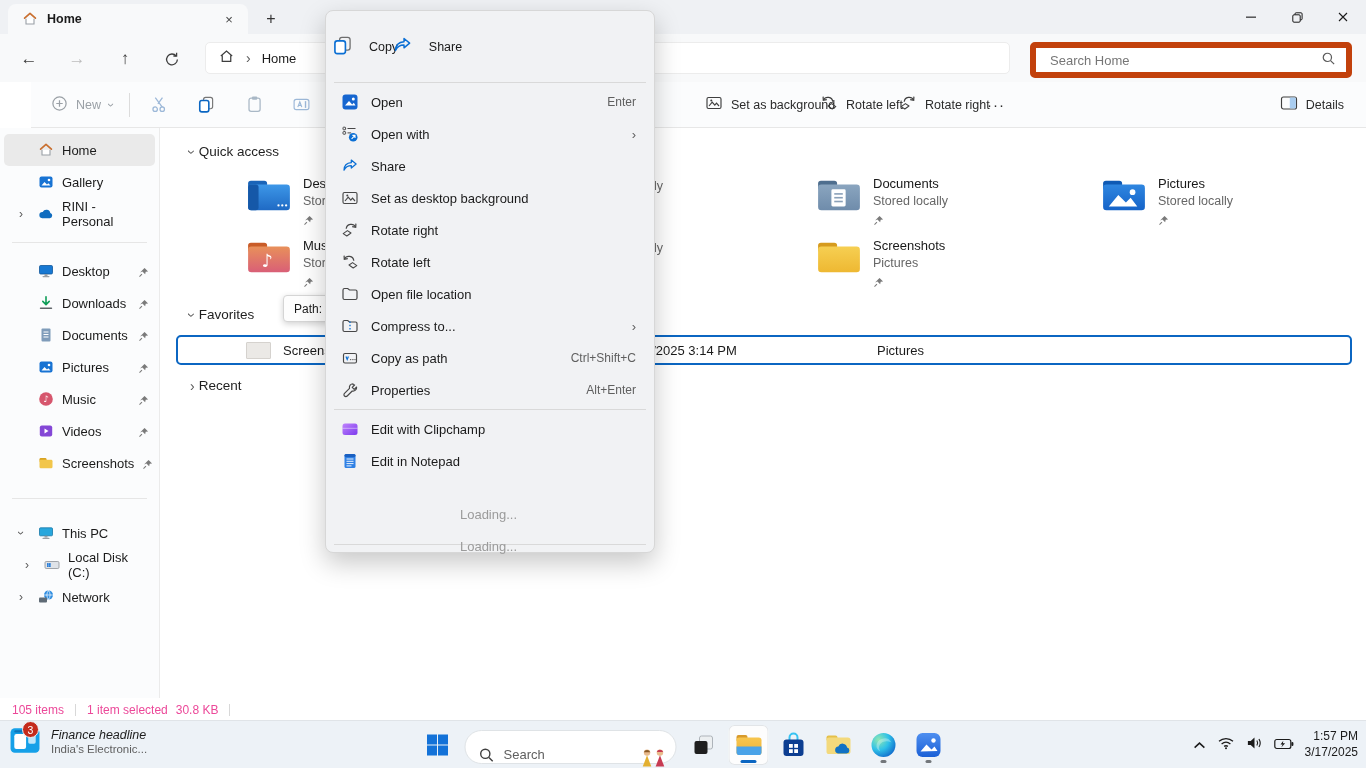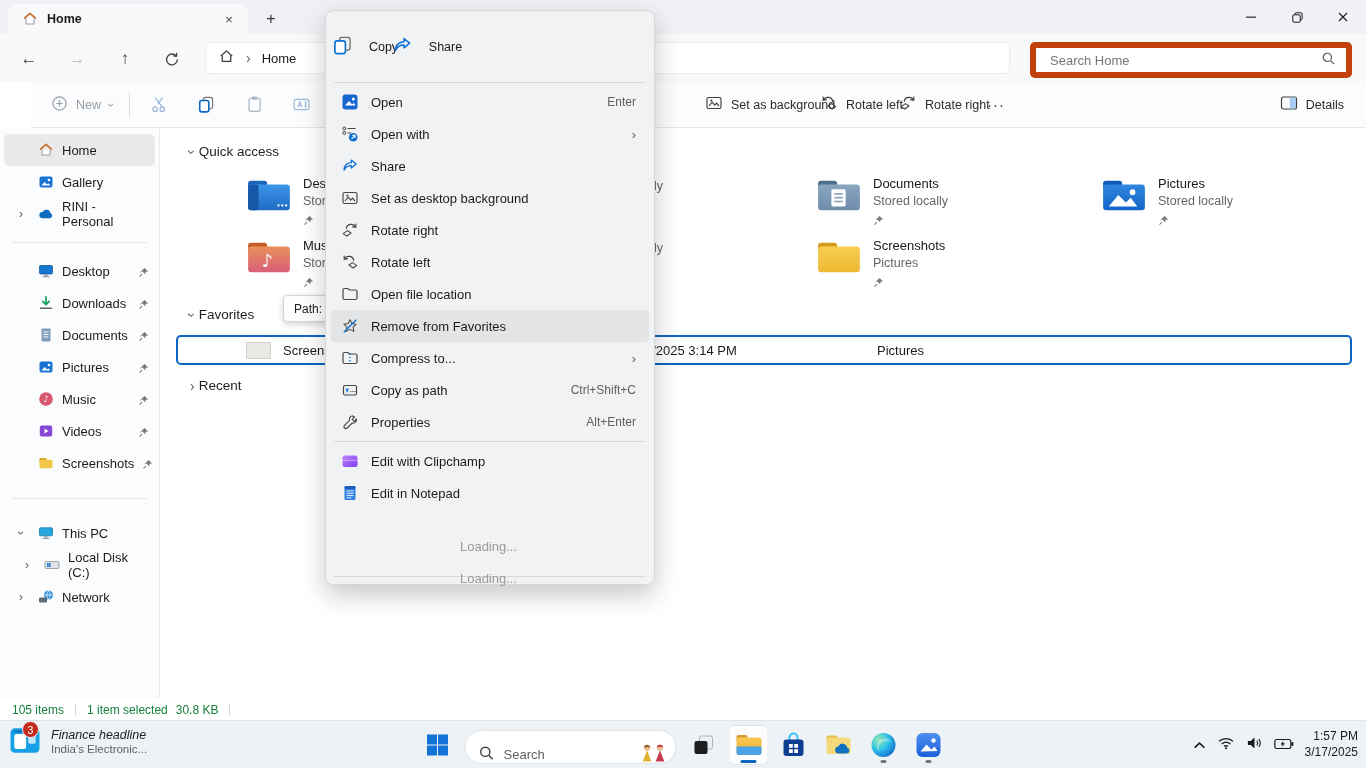--- a/index.html
+++ b/index.html
@@ -63,36 +63,36 @@
   .cmh-btn { width:54px; height:52px; border-radius:4px; display:flex; flex-direction:row; align-items:center; justify-content:center; gap:16px; font-size:12.5px; color:#1b1b1b; }
   .cm-sep { height:1px; background:#d9d9d9; margin:3px 8px; }
   .cm-item { height:32px; display:flex; align-items:center; margin:0 5px; padding:0 13px 0 10px; border-radius:4px; font-size:13px; gap:12px; }
   .cm-item.hl { background:#e3e4e6; }
   .cm-item.disabled { color:#9b9b9b;flex-direction:column; }
   .cm-ico { width:18px; height:18px; flex:none; display:flex; }
   .cm-short { margin-left:auto; font-size:12px; color:#5f5f5f; }
   .cm-caret { margin-left:auto; font-size:13px; color:#5f5f5f; }
 
   
-  .statusbar { position:absolute; left:0; right:0; top:699px; height:21px; background:#fff; display:flex; align-items:center; padding-left:12px; font-size:12px; color:#15803d; }
+  .statusbar { position:absolute; left:0; right:0; top:699px; height:21px; background:#fff; display:flex; align-items:center; padding-left:12px; font-size:12px; color:#ec4899; }
   .sb-sep { width:1px; height:12px; background:#d8d8d8; margin:0 11px; }
 
   
   .taskbar { position:absolute; left:0; right:0; top:720px; height:48px; background:#edf2f7; border-top:1px solid #e0e4e8; }
   .tb-widgets { position:absolute; left:10px; top:6px; display:flex; gap:11px; align-items:center; }
   .w-badge-wrap { position:relative; width:30px; height:28px; }
   .w-badge { position:absolute; top:-6px; left:12px; min-width:17px; height:17px; border-radius:9px; background:#c42b1c; color:#fff; font-size:10.5px; display:flex; align-items:center; justify-content:center; padding:0 3px; border:1.5px solid #edf2f7; }
   .w-title { font-size:12.5px; color:#1d1d1d;font-style:italic; }
   .w-sub { font-size:11.5px; color:#5f5f5f; margin-top:1px; }
   .tb-center { position:absolute; left:50%; top:4px; transform:translateX(-50%); display:flex; align-items:center; gap:5px; }
   .tb-btn { width:40px; height:40px; border-radius:6px; display:flex; align-items:center; justify-content:center; position:relative; }
   .tb-btn.active { background:#fdfdfd; box-shadow:inset 0 0 0 1px #e2e5e8; }
   .active-bar { position:absolute; bottom:2px; left:50%; transform:translateX(-50%); width:16px; height:3px; border-radius:2px; background:#0b66c2; }
   .run-dot { position:absolute; bottom:2px; left:50%; transform:translateX(-50%); width:6px; height:3px; border-radius:2px; background:#73777b; }
-  .tb-search { height:34px; width:212px; background:#fff; border:1px solid #dfe3e6; border-radius:17px; display:flex; align-items:center; padding:16px 8px 0 13px; gap:9px; margin:3px 2px 0; }
+  .tb-search { height:34px; width:212px; background:#fff; border:1px solid #dfe3e6; border-radius:17px; display:flex; align-items:flex-start; padding:16px 8px 0 13px; gap:9px; margin:3px 2px 0; }
   .tb-search input { flex:1; border:none; outline:none; font-size:13px; background:transparent; color:#1b1b1b; font-family:inherit; min-width:0; }
   .tb-search input::placeholder { color:#5f5f5f; }
   .tb-tray { position:absolute; right:8px; top:0; height:48px; display:flex; align-items:center; gap:11px; }
   .clock { text-align:right; font-size:12px; line-height:1.3; color:#1b1b1b; }
 </style>
 </head>
 <body>
 
 <div class="screen">
 
@@ -622,29 +622,20 @@
       <span>Rotate left</span>
     </div>
     <div class="cm-item">
       <span class="cm-ico">
           <svg viewBox="0 0 18 18" width="18" height="18">
             <path d="M2 5c0-.8.7-1.5 1.5-1.5h3.2L8.5 5h6c.8 0 1.5.7 1.5 1.5v6.5c0 .8-.7 1.5-1.5 1.5h-11A1.5 1.5 0 0 1 2 13z" fill="none" stroke="#474747" stroke-width="1.2"></path>
           </svg>
         </span>
       <span>Open file location</span>
     </div>
-    <div class="cm-item hl">
-      <span class="cm-ico">
-          <svg viewBox="0 0 18 18" width="18" height="18">
-            <path d="M9 2.8l1.9 3.8 4.2.6-3 3 .7 4.2L9 12.4l-3.8 2 .7-4.2-3-3 4.2-.6z" fill="none" stroke="#474747" stroke-width="1.05" stroke-linejoin="round"></path>
-            <path d="M2.8 15.2L15.2 2.8" stroke="#0b6fd4" stroke-width="1.4"></path>
-          </svg>
-        </span>
-      <span>Remove from Favorites</span>
-    </div>
     <div class="cm-item">
       <span class="cm-ico">
           <svg viewBox="0 0 18 18" width="18" height="18">
             <path d="M2 5c0-.8.7-1.5 1.5-1.5h3.2L8.5 5h6c.8 0 1.5.7 1.5 1.5v6.5c0 .8-.7 1.5-1.5 1.5h-11A1.5 1.5 0 0 1 2 13z" fill="none" stroke="#474747" stroke-width="1.2"></path>
             <path d="M9 4.5v9.5" stroke="#0b6fd4" stroke-width="1.3" stroke-dasharray="1.6 1.6"></path>
           </svg>
         </span>
       <span>Compress to...</span>
       <span class="cm-caret">›</span>
     </div>

